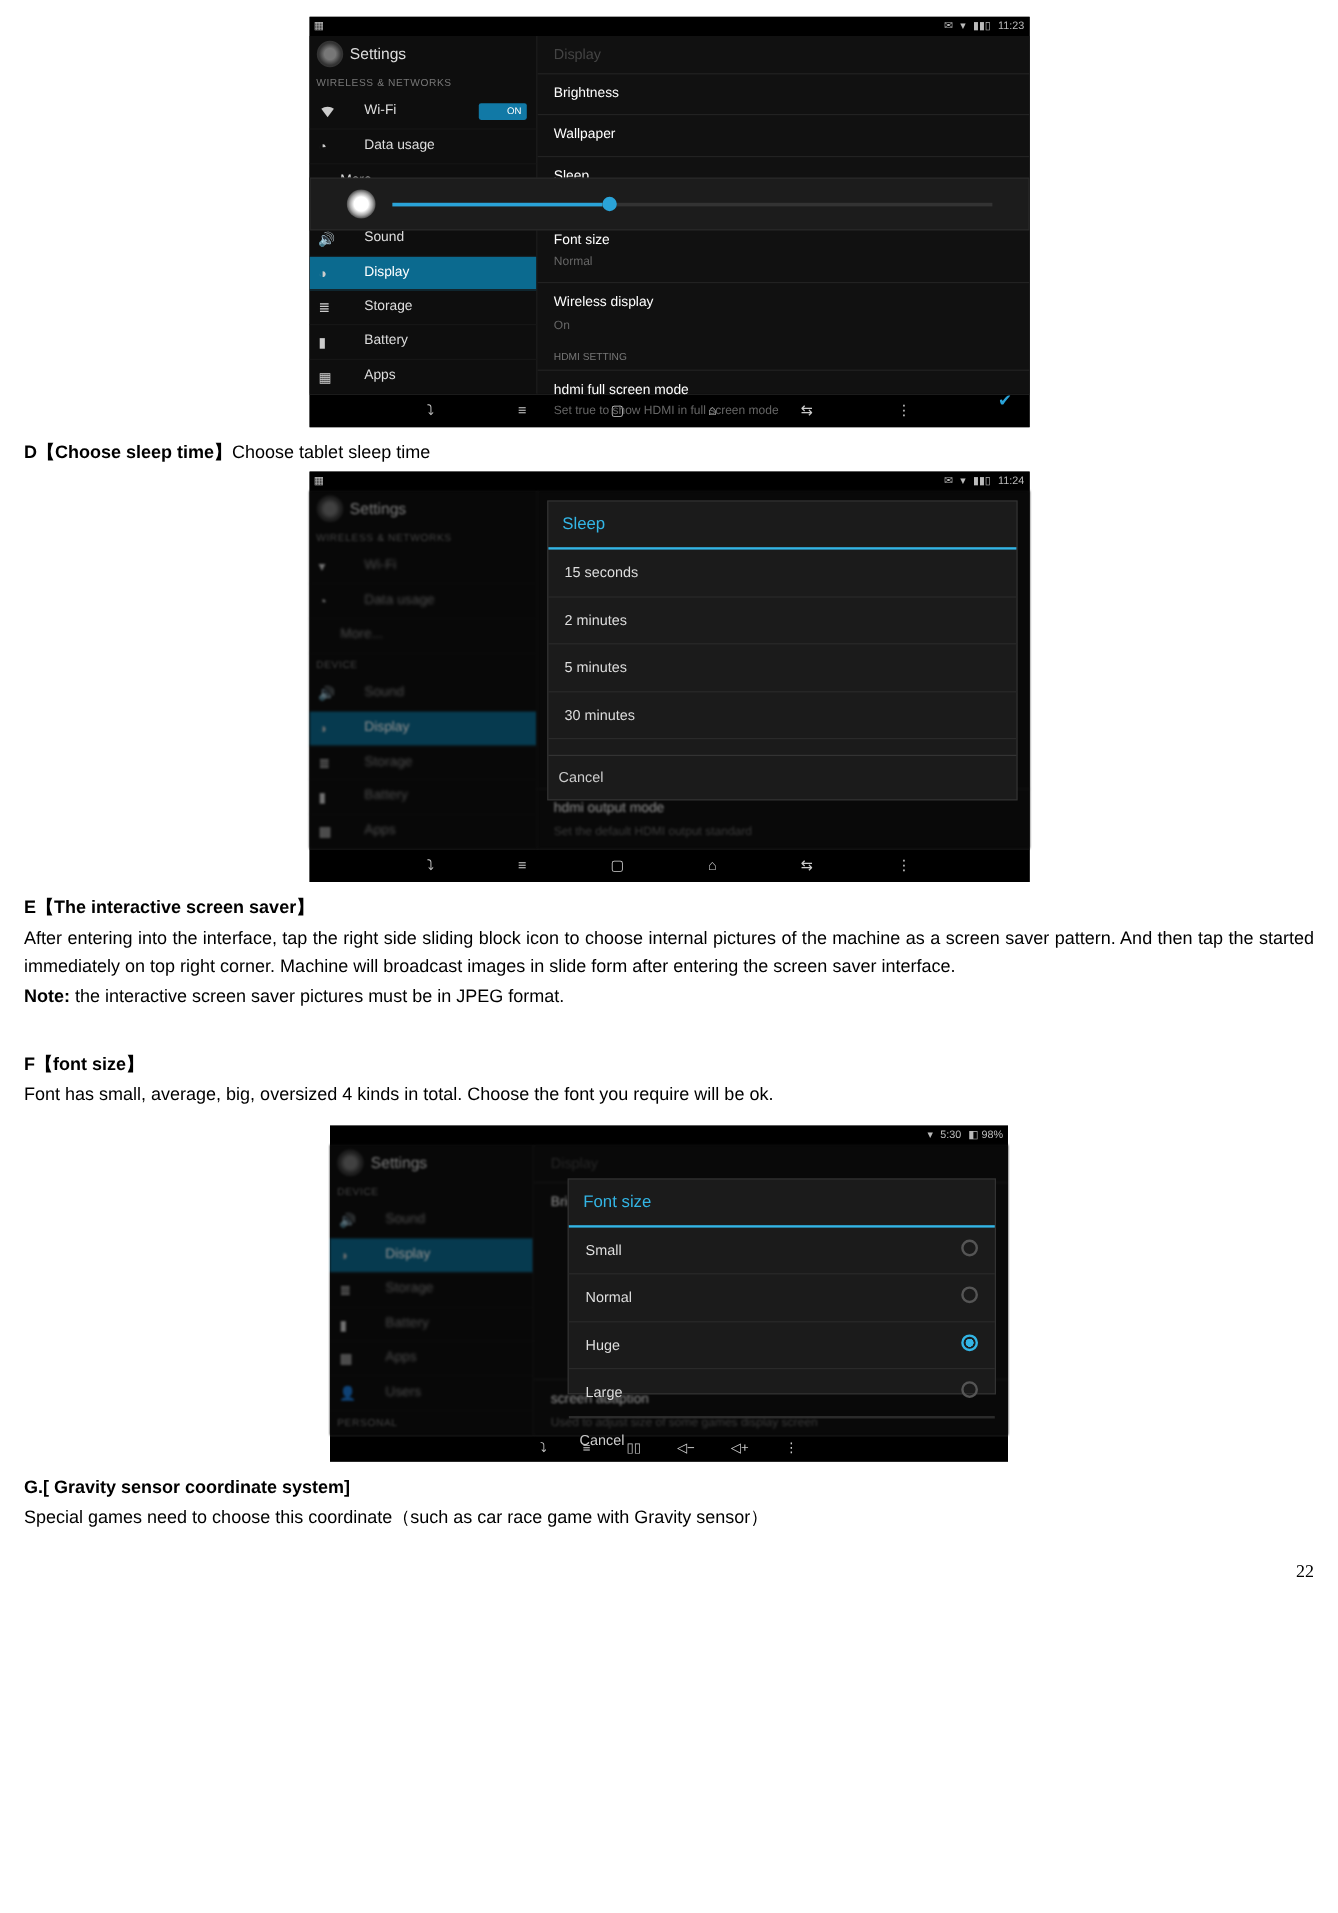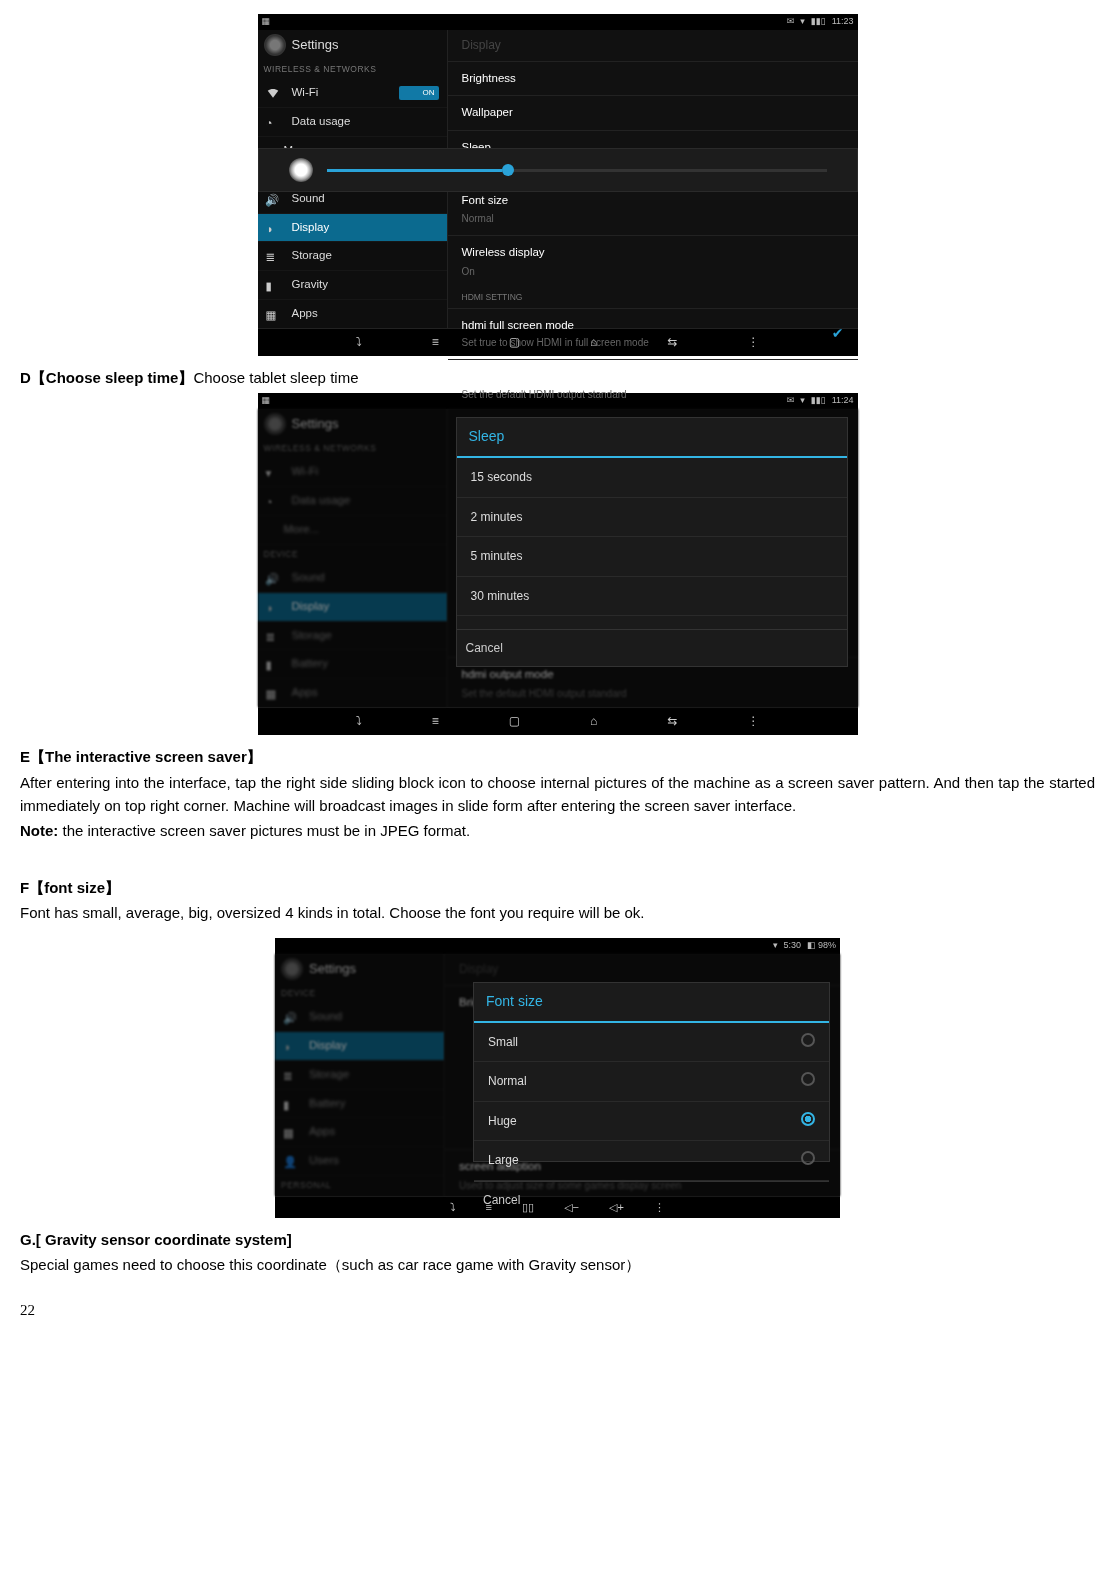--- a/index.html
+++ b/index.html
@@ -59,21 +59,21 @@
   .gear {
     width: 22px; height: 22px; border-radius: 50%;
     background: radial-gradient(circle,#777 30%,#333 60%);
     display: inline-flex; align-items: center; justify-content: center;
   }
   .sidebar .section-label {
     font-size: 8.5px; color: #777; letter-spacing: .5px;
     padding: 3px 6px;
   }
   .side-item {
-    display: flex; align-items: center; gap: 12px;
+    display: flex; align-items: center; gap: 24px;
     padding: 5px 8px;
     color: #ddd;
     font-size: 11.5px;
     border-bottom: 1px solid #161616;
   }
   .side-item.active { background: #0b6a8f; color: #fff; }
   .side-item .blurred { filter: blur(1px); color: #888; }
   .side-item .ico { width: 14px; height: 14px; display:inline-block; color:#ccc; }
   .wifi-toggle {
     margin-left: auto;
@@ -147,21 +147,21 @@
   .dialog .opt .radio.on { border-color:#33b5e5; background:radial-gradient(circle,#33b5e5 45%,transparent 50%);}
   .dialog .cancel {
     margin-top:auto; text-align:left;
     padding:9px; font-size:12px; color:#ccc;
     border-top:1px solid #333;
   }
   
   .doc-line { margin: 8px 0 2px 0; }
   .doc-bold { font-weight: bold; }
   .doc-para { margin: 2px 0; text-align: justify;}
-  .page-num { text-align:left; font-family: "Times New Roman", serif; font-size:15px; margin-top: 22px;}
+  .page-num { text-align:right; font-family: "Times New Roman", serif; font-size:15px; margin-top: 22px;}
   
   .tablet.small { width: 565px; }
   .tablet.small .body { height: 242px; }
   .tablet.small .sidebar { width: 170px; }
   .tablet .vol-icons {
     display:flex; gap:30px; align-items:center; justify-content:center;
     height:22px; background:#000; border-top:1px solid #222;
     color:#ccc; font-size:11px;
   }
   svg { display:block; }
@@ -213,21 +213,21 @@
       <div class="side-item active">
         <span class="ico">◑</span>
         <span>Display</span>
       </div>
       <div class="side-item">
         <span class="ico">≣</span>
         <span>Storage</span>
       </div>
       <div class="side-item">
         <span class="ico">▮</span>
-        <span>Gravity</span>
+        <span>Battery</span>
       </div>
       <div class="side-item">
         <span class="ico">▦</span>
         <span>Apps</span>
       </div>
 
     </div>
     <div class="content">
       <div class="disabled-title">Display</div>
       <div class="c-row">
@@ -248,24 +248,20 @@
         <span>Wireless display</span>
         <span class="sub">On</span>
       </div>
       <div class="section-label">HDMI SETTING</div>
       <div class="c-row check">
         <div>
           <div>hdmi full screen mode</div>
           <div class="sub">Set true to show HDMI in full screen mode</div>
         </div>
         <span class="check-mark">✔</span>
-      </div>
-      <div class="c-row">
-        <span>hdmi output mode</span>
-        <span class="sub">Set the default HDMI output standard</span>
       </div>
     </div>
 
     <div class="slider-overlay">
       <span class="sun"></span>
       <div class="track">
         <div class="fill"></div>
         <div class="knob"></div>
       </div>
     </div>

